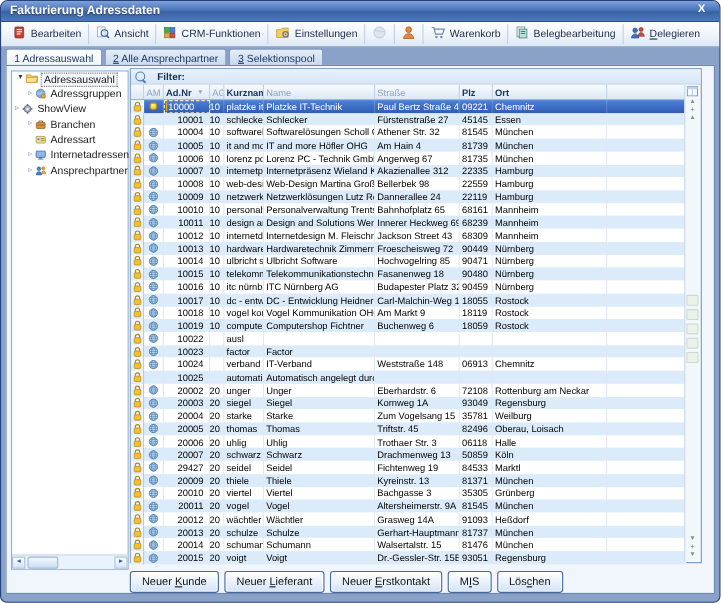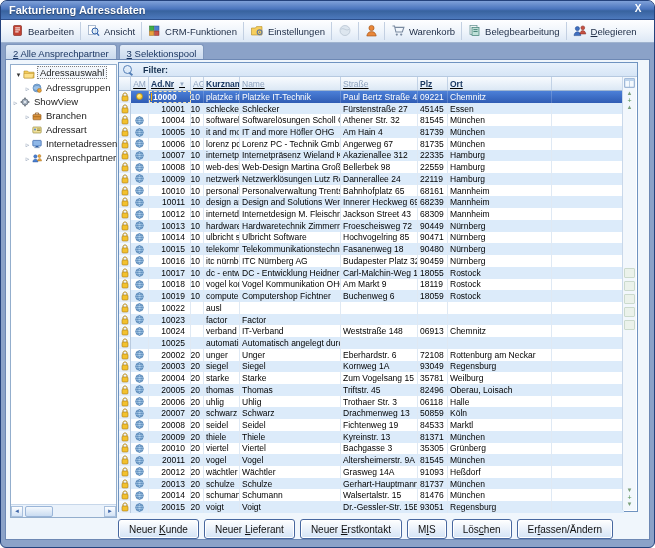--- a/index.html
+++ b/index.html
@@ -15,37 +15,37 @@
   .tbtn svg{flex:0 0 auto;}
   
   .tabband{height:18px;display:flex;align-items:flex-start;padding-left:4px;}
   .tab{height:16px;margin-top:1px;display:flex;align-items:center;padding:0 7px;font-size:9.5px;color:#17325e;background:linear-gradient(180deg,#e4edf8,#c7d7ec);border:1px solid #7e96bc;border-bottom:none;border-radius:3px 3px 0 0;margin-right:2px;white-space:nowrap;}
   .tab.active{background:linear-gradient(180deg,#fdfeff,#eef4fb);height:17px;}
   .accel{text-decoration:underline;}
   
   .main{position:absolute;left:4px;right:4px;top:58px;bottom:7px;background:#f0f6fc;border:1px solid #6d88b4;}
   
   .tree{position:absolute;left:4px;top:4px;width:105px;height:452px;background:#fff;border:1px solid #93aecd;font-size:9.5px;color:#1a1a1a;}
-  .trow{display:flex;align-items:flex-end;height:13px;margin-top:1px;white-space:nowrap;}
+  .trow{display:flex;align-items:flex-start;height:13px;margin-top:1px;white-space:nowrap;}
   .texp{width:9px;text-align:center;font-size:7px;color:#8a9ab0;flex:0 0 auto;}
   .texp.exp{color:#333;}
   .tico{margin:0 2px 0 0;flex:0 0 auto;display:flex;}
   .tlabel{padding:0 2px;}
   .tlabel.root{border:1px dotted #7e7e7e;background:#f2f6fb;}
   .tree-scroll{position:absolute;left:0;right:0;bottom:0;height:12px;background:#eaf2fb;border-top:1px solid #c7d7ea;display:flex;align-items:center;}
   .tsbtn{width:12px;height:11px;font-size:6px;color:#3c64a8;display:flex;align-items:center;justify-content:center;background:linear-gradient(180deg,#fdfeff,#d4e3f5);border:1px solid #a9c0dd;box-sizing:border-box;}
   .tsbtn.right{margin-left:auto;}
   .tthumb{width:26px;height:9px;margin-left:2px;background:linear-gradient(180deg,#f3f8fd,#cadcf1);border:1px solid #9ab5d8;border-radius:2px;}
   
   .grid{position:absolute;left:112px;top:2px;width:520px;height:450px;background:#fff;border:1px solid #6f93c0;box-sizing:border-box;}
   .filterrow{height:13px;background:linear-gradient(180deg,#e9f2fc,#d6e5f6);border-bottom:1px solid #b6c9e0;display:flex;align-items:center;}
   .mag{width:7px;height:7px;border:1.4px solid #5580b8;border-radius:50%;margin:0 3px 1px 4px;position:relative;flex:0 0 auto;}
   .mag:after{content:"";position:absolute;width:4px;height:1.6px;background:#5580b8;transform:rotate(40deg);left:5px;top:7px;}
   .filterlabel{font-size:9px;font-weight:bold;color:#15304f;padding-left:8px;}
-  .hdr{height:13px;display:flex;background:linear-gradient(180deg,#f8fbfe,#dce8f5);border-bottom:1px solid #9fb6d2;width:505px;text-decoration:underline;}
+  .hdr{height:13px;display:flex;background:linear-gradient(180deg,#f8fbfe,#dce8f5);border-bottom:1px solid #9fb6d2;width:505px;}
   .hcell{display:flex;align-items:center;font-size:8.5px;padding:0 2px;border-right:1px solid #c2d2e6;box-sizing:border-box;overflow:hidden;white-space:nowrap;}
   .hdark{color:#17355f;font-weight:bold;}
   .hgray{color:#8fa3bf;}
   .sortglyph{margin-left:auto;font-size:6px;color:#96a9c2;}
   .rows{width:505px;}
   .g-row{display:flex;height:11.72px;background:#fff;}
   .g-row.alt{background:#dcebfa;}
   .g-row.sel{background:linear-gradient(180deg,#4c80d8,#2f5cb4);color:#fff;}
   .g-cell{display:flex;align-items:center;padding:0 2px;border-right:1px solid #dfe9f4;box-sizing:border-box;overflow:hidden;white-space:nowrap;font-size:8.5px;height:100%;}
   .g-row.sel .g-cell{border-right-color:rgba(255,255,255,.18);}
@@ -53,21 +53,21 @@
   .g-cell.c-lock{background:linear-gradient(180deg,#f5f9fd,#e3edf8);border-right:1px solid #b9cbe0;}
   .c-am{width:18px;justify-content:center;}
   .c-adnr{width:42px;justify-content:flex-end;padding-right:5px;}
   .c-ag{width:13px;justify-content:flex-end;padding-right:3px;}
   .c-kurz{width:36px;}
   .c-name{width:101px;}
   .c-str{width:77px;}
   .c-plz{width:30px;}
   .c-ort{width:104px;}
   .c-fill{flex:1;border-right:none;}
-  .focus-cell{outline:1px dashed rgba(255,235,180,.95);outline-offset:-1px;justify-content:flex-start !important;padding-left:2px;font-weight:bold;}
+  .focus-cell{outline:1px dashed rgba(255,235,180,.95);outline-offset:-1px;justify-content:flex-start !important;padding-left:2px;}
   .caret{display:inline-block;width:1px;height:8px;background:#ffb400;margin-right:1px;}
   .dot{width:7px;height:7px;border-radius:50%;background:radial-gradient(circle at 35% 30%,#fff2a8,#ffd43a 60%,#e3a81c);border:1px solid #c89a18;box-sizing:border-box;}
   
   .strip{position:absolute;top:14px;right:1px;bottom:1px;width:13px;background:#f2f7fc;border-left:1px solid #c9d8ea;display:flex;flex-direction:column;align-items:center;}
   .stripglyph{font-size:6px;line-height:7px;color:#7b9f7b;}
   .stripplus{font-size:7px;line-height:7px;color:#4f8f4f;}
   .ghost{width:9px;height:8px;border:1px solid #c2d4c2;background:#eaf2e8;opacity:.8;border-radius:1px;margin:1.5px 0;}
   .spacer{flex:1;}
   
   .buttons{position:absolute;left:112px;top:459px;display:flex;gap:5px;}
@@ -152,20 +152,23 @@
             <circle cx="4.4" cy="4.6" r="2.1" fill="#3f6fc0" stroke="#1f4488" stroke-width="0.5"></circle>
             <path d="M1 11.6c.3-2.6 1.7-3.8 3.4-3.8s3.1 1.2 3.4 3.8z" fill="#3f6fc0" stroke="#1f4488" stroke-width="0.5"></path>
             <circle cx="9.8" cy="3.8" r="1.9" fill="#c65042" stroke="#7e241e" stroke-width="0.5"></circle>
             <path d="M6.9 10c.3-2.3 1.5-3.4 2.9-3.4s2.7 1.1 3 3.4z" fill="#c65042" stroke="#7e241e" stroke-width="0.5"></path>
           </svg></span>
       <span><span></span><span class="accel">D</span><span>elegieren</span></span>
     </div>
   </div>
 
   <div class="tabband">
+    <div class="tab active">
+        <span><span>1 Adressauswahl</span><span class="accel"></span><span></span></span>
+      </div>
     <div class="tab">
         <span><span></span><span class="accel">2</span><span> Alle Ansprechpartner</span></span>
       </div>
     <div class="tab">
         <span><span></span><span class="accel">3</span><span> Selektionspool</span></span>
       </div>
   </div>
 
   <div class="main">
 
@@ -1040,21 +1043,21 @@
             </div>
             <div class="g-cell c-am">
               <span style="display: flex;">
                 <svg width="9" height="9" viewBox="0 0 9 9">
                   <circle cx="4.5" cy="4.5" r="3.8" fill="#b8d8f2" stroke="#3f72a8" stroke-width="0.7"></circle>
                   <ellipse cx="4.5" cy="4.5" rx="1.8" ry="3.8" fill="none" stroke="#3f72a8" stroke-width="0.5"></ellipse>
                   <path d="M0.7 4.5h7.6M1.2 2.6h6.6M1.2 6.4h6.6" stroke="#3f72a8" stroke-width="0.5" fill="none"></path>
                 </svg>
               </span>
             </div>
-            <div class="g-cell c-adnr">20008</div>
+            <div class="g-cell c-adnr">29427</div>
             <div class="g-cell c-ag">20</div>
             <div class="g-cell c-kurz">seidel</div>
             <div class="g-cell c-name">Seidel</div>
             <div class="g-cell c-str">Fichtenweg 19</div>
             <div class="g-cell c-plz">84533</div>
             <div class="g-cell c-ort">Marktl</div>
             <div class="g-cell c-fill"></div>
           </div>
           <div class="g-row alt">
             <div class="g-cell c-lock">
@@ -1279,19 +1282,16 @@
         </button>
       <button class="btn">
           <span><span>Neuer </span><span class="accel">E</span><span>rstkontakt</span></span>
         </button>
       <button class="btn">
           <span><span>M</span><span class="accel">I</span><span>S</span></span>
         </button>
       <button class="btn">
           <span><span>Lös</span><span class="accel">c</span><span>hen</span></span>
         </button>
-      <button class="btn">
-          <span><span>Er</span><span class="accel">f</span><span>assen/Ändern</span></span>
-        </button>
     </div>
 
   </div>
 </div>
 
 </body></html>

